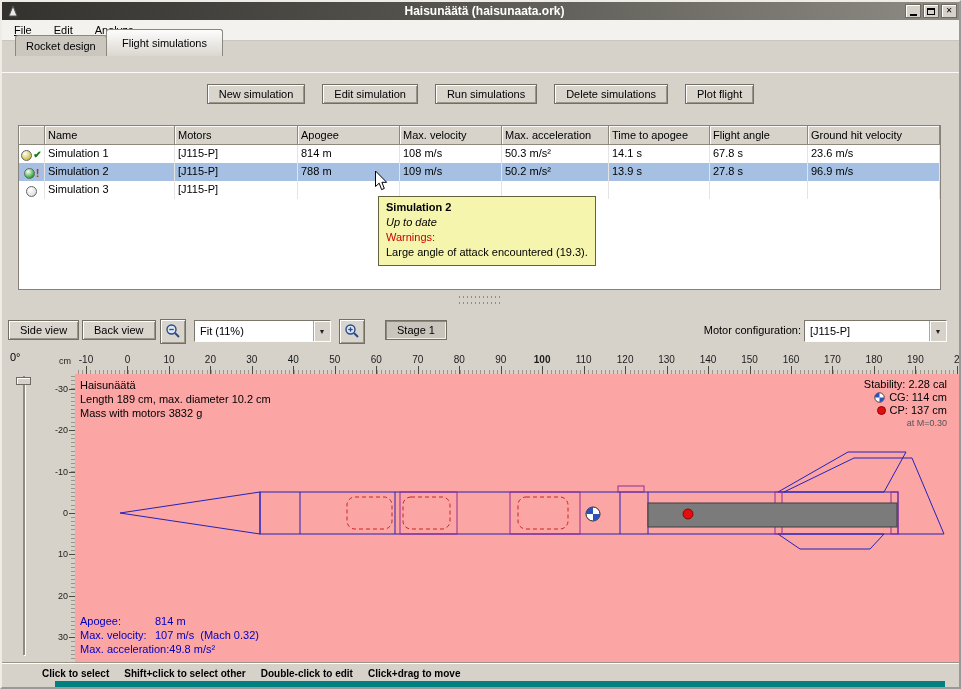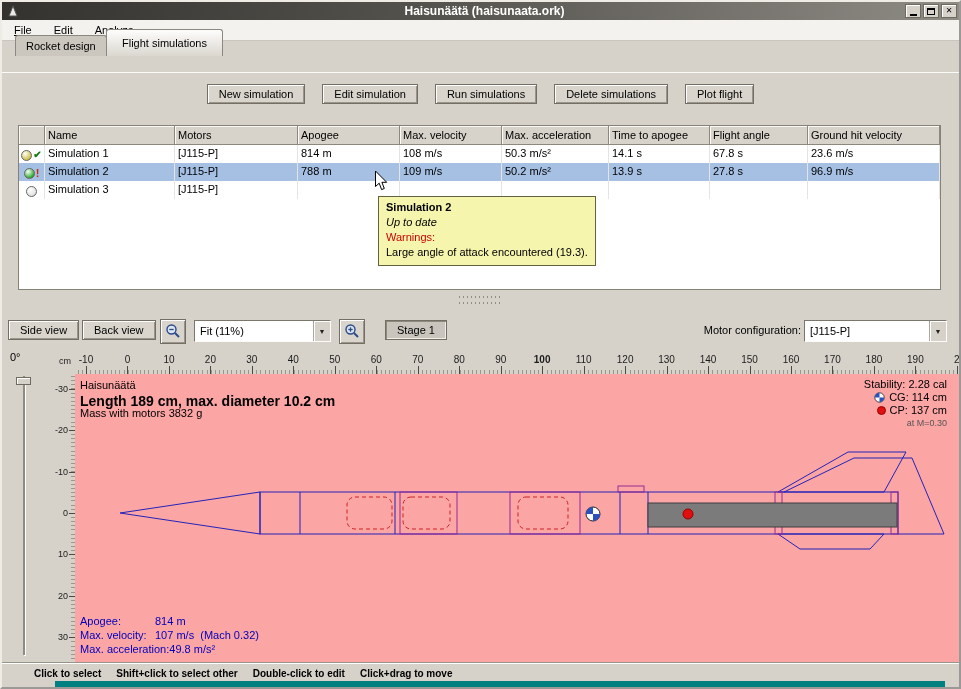--- a/index.html
+++ b/index.html
@@ -115,36 +115,36 @@
   .htick { position:absolute; bottom:0; width:1px; height:8px; background:#4a4a44; }
   .hlab { position:absolute; bottom:9px; transform:translateX(-50%);
           font-size:10px; color:#1c1c1c; }
   .hl-bold { font-weight:bold; }
   .vtick { position:absolute; right:0; height:1px; width:6px; background:#4a4a44; }
   .vlab { position:absolute; right:7px; transform:translateY(-55%); font-size:9px; color:#1c1c1c; }
 
   .canvas { position:absolute; left:73px; top:372px; width:884px; height:288px; background:#fca5a5; }
   .rocket-svg { position:absolute; inset:0; }
   .rocket-name { position:absolute; left:5px; top:5px; font-size:11px; }
-  .rocket-dims { position:absolute; left:5px; top:19px; font-size:14px;font-weight:bold; }
+  .rocket-dims { position:absolute; left:5px; top:19px; font-size:11px; }
   .rocket-mass { position:absolute; left:5px; top:33px; font-size:11px; }
   .stab-block { position:absolute; right:12px; top:4px; text-align:right;
                 font-size:11px; line-height:13px; }
   .cg-line, .cp-line { display:flex; justify-content:flex-end; align-items:center; gap:4px; }
   .cp-dot { width:9px; height:9px; border-radius:50%; background:#e01010; border:1px solid #900; }
   .mach { font-size:9px; color:#555; }
   .flight-summary { position:absolute; left:5px; top:240px; font-size:11px;
                     line-height:14px; color:#0000bb; }
   .fs-label { display:inline-block; min-width:75px; }
   .fs-value { white-space:pre; }
 
   
   .statusbar { position:absolute; top:660px; left:0; right:0; height:22px;
                border-top:1px solid #989588; box-shadow:inset 0 1px 0 #fff;
-               display:flex; gap:15px; padding-left:32px; align-items:center;
+               display:flex; gap:15px; padding-left:40px; align-items:center;
                font-size:10px; font-weight:bold; }
   .desktop-strip { position:absolute; left:53px; right:14px; bottom:0; height:6px; background:#008080; }
 </style>
 </head>
 <body>
 
 <div class="window">
 
   <div class="titlebar">
     <svg class="app-icon" viewBox="0 0 14 14">

